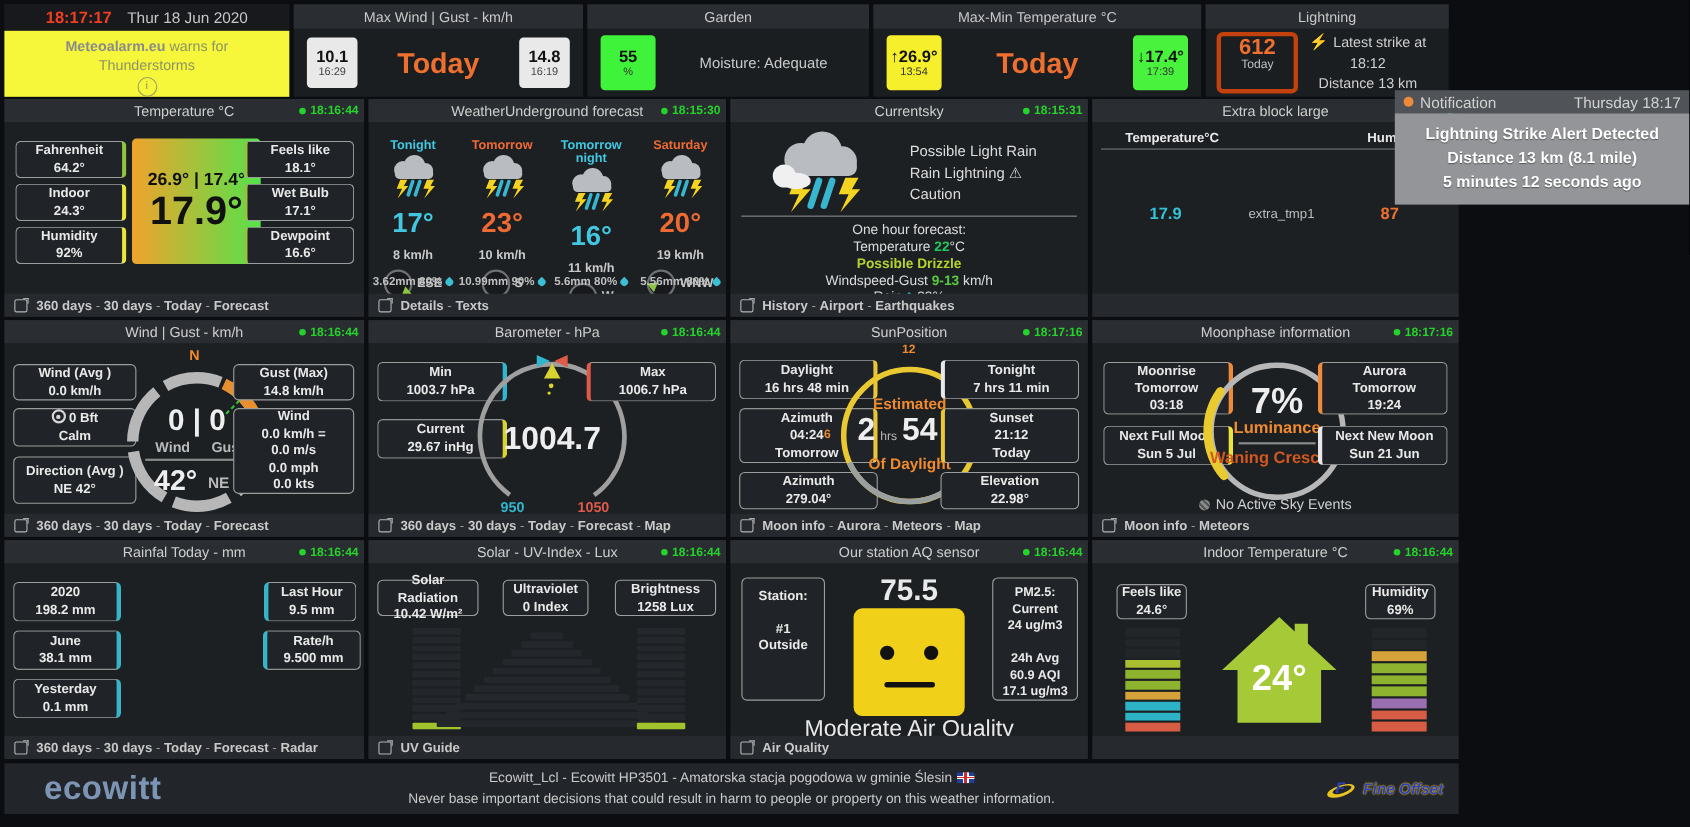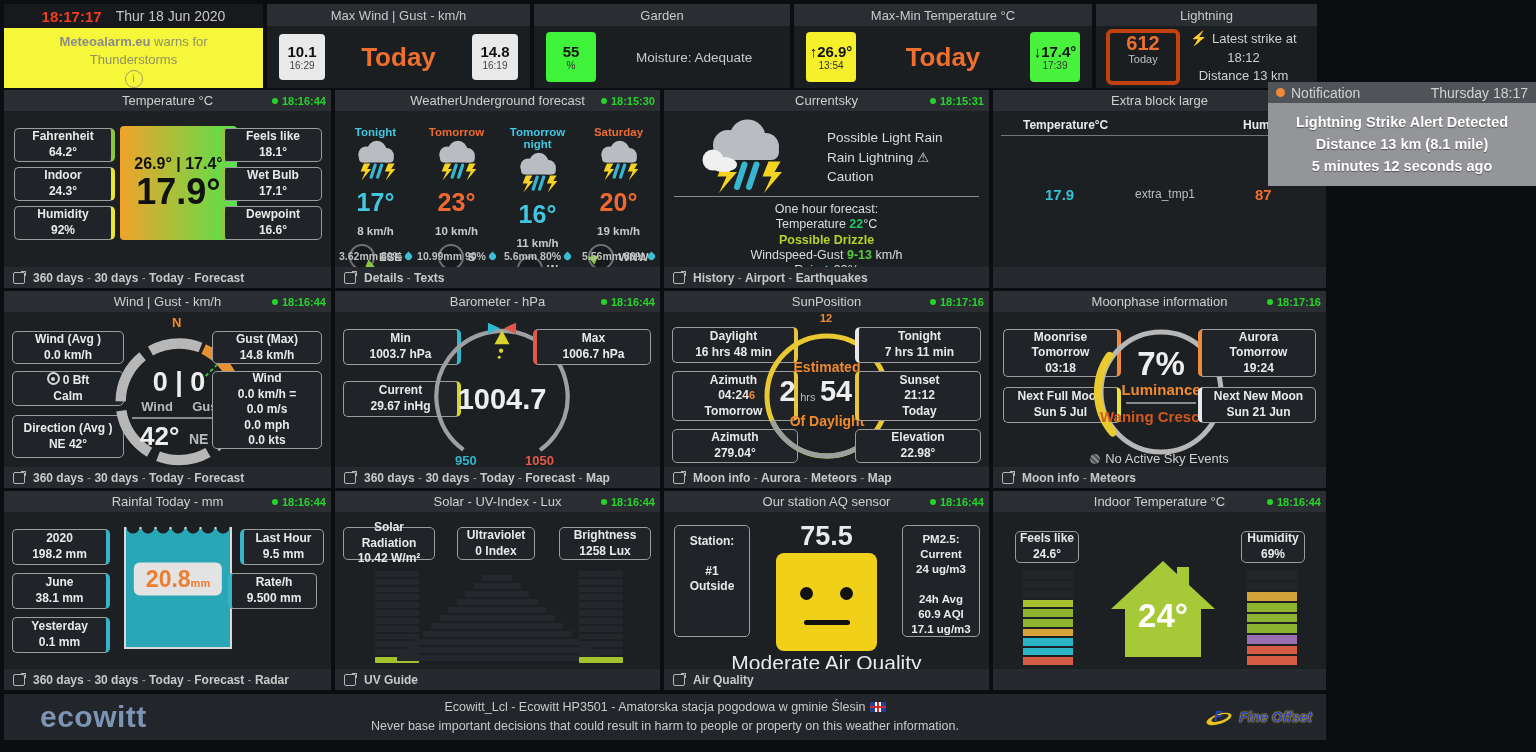--- a/index.html
+++ b/index.html
@@ -533,27 +533,22 @@
     <div class="phead">
         <span class="ptitle">Rainfal Today - mm</span>
       <span class="pstamp">
           <span class="pdot"></span>
           <span>18:16:44</span>
         </span>
       </div>
     <div class="sb acc-r" style="left: 8px; top: 38px; width: 98px; height: 36px; --acc: #35b5c5;"><span>2020</span><span>198.2 mm</span></div>
     <div class="sb acc-r" style="left: 8px; top: 82px; width: 98px; height: 36px; --acc: #35b5c5;"><span>June</span><span>38.1 mm</span></div>
     <div class="sb acc-r" style="left: 8px; top: 126px; width: 98px; height: 36px; --acc: #35b5c5;"><span>Yesterday</span><span>0.1 mm</span></div>
-    <div class="tank" style="left:120px;top:36px;width:108px;height:122px;">
-      <div class="tanklabel">
-        <span class="tl-v">20.8</span><span class="tl-u">mm</span>
-      </div>
-    </div>
     <div class="sb acc-l" style="left: 236px; top: 38px; width: 84px; height: 36px; --acc: #35b5c5;"><span>Last Hour</span><span>9.5 mm</span></div>
-    <div class="sb acc-l" style="left: 224px; top: 82px; width: 89px; height: 36px; --acc: #35b5c5;"><span>Rate/h</span><span>9.500 mm</span></div>
+    <div class="sb acc-l" style="left: 235px; top: 82px; width: 89px; height: 36px; --acc: #35b5c5;"><span>Rate/h</span><span>9.500 mm</span></div>
     <div class="pfoot">
         <span class="ext"></span>
         <span><span class="flink">360 days</span><span class="fsep"> - </span><span class="flink">30 days</span><span class="fsep"> - </span><span class="flink">Today</span><span class="fsep"> - </span><span class="flink">Forecast</span><span class="fsep"> - </span><span class="flink">Radar</span></span>
       </div>
   </div>
 
   <div class="panel" style="left:335px;top:491px;width:325px;height:199px;">
     <div class="phead">
         <span class="ptitle">Solar - UV-Index - Lux</span>
       <span class="pstamp">

